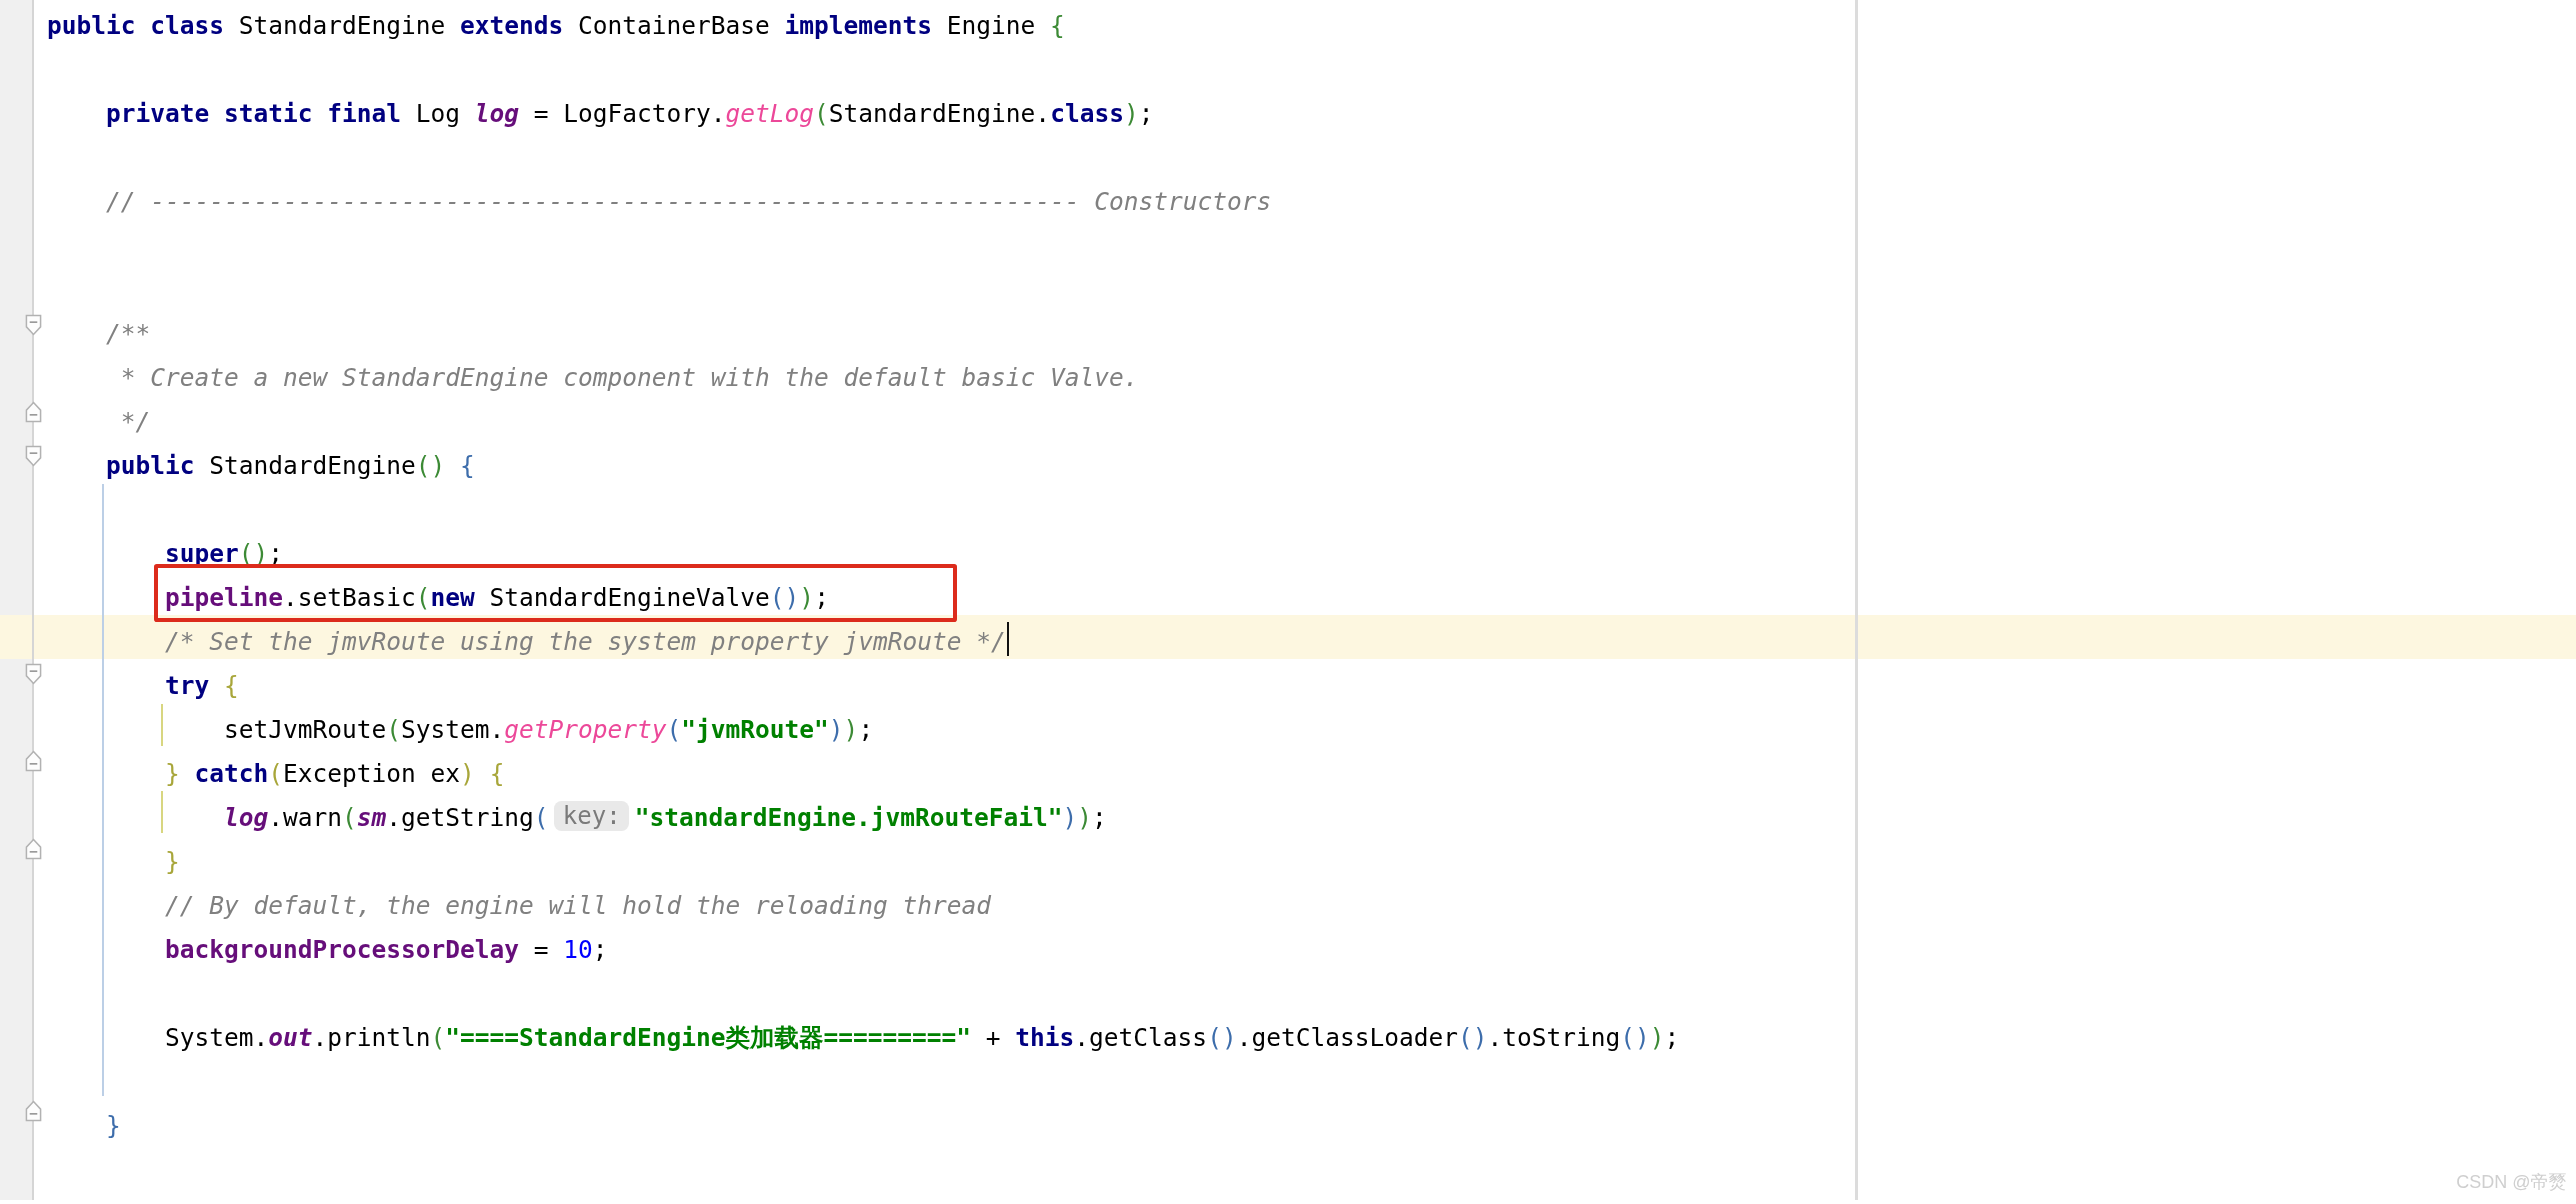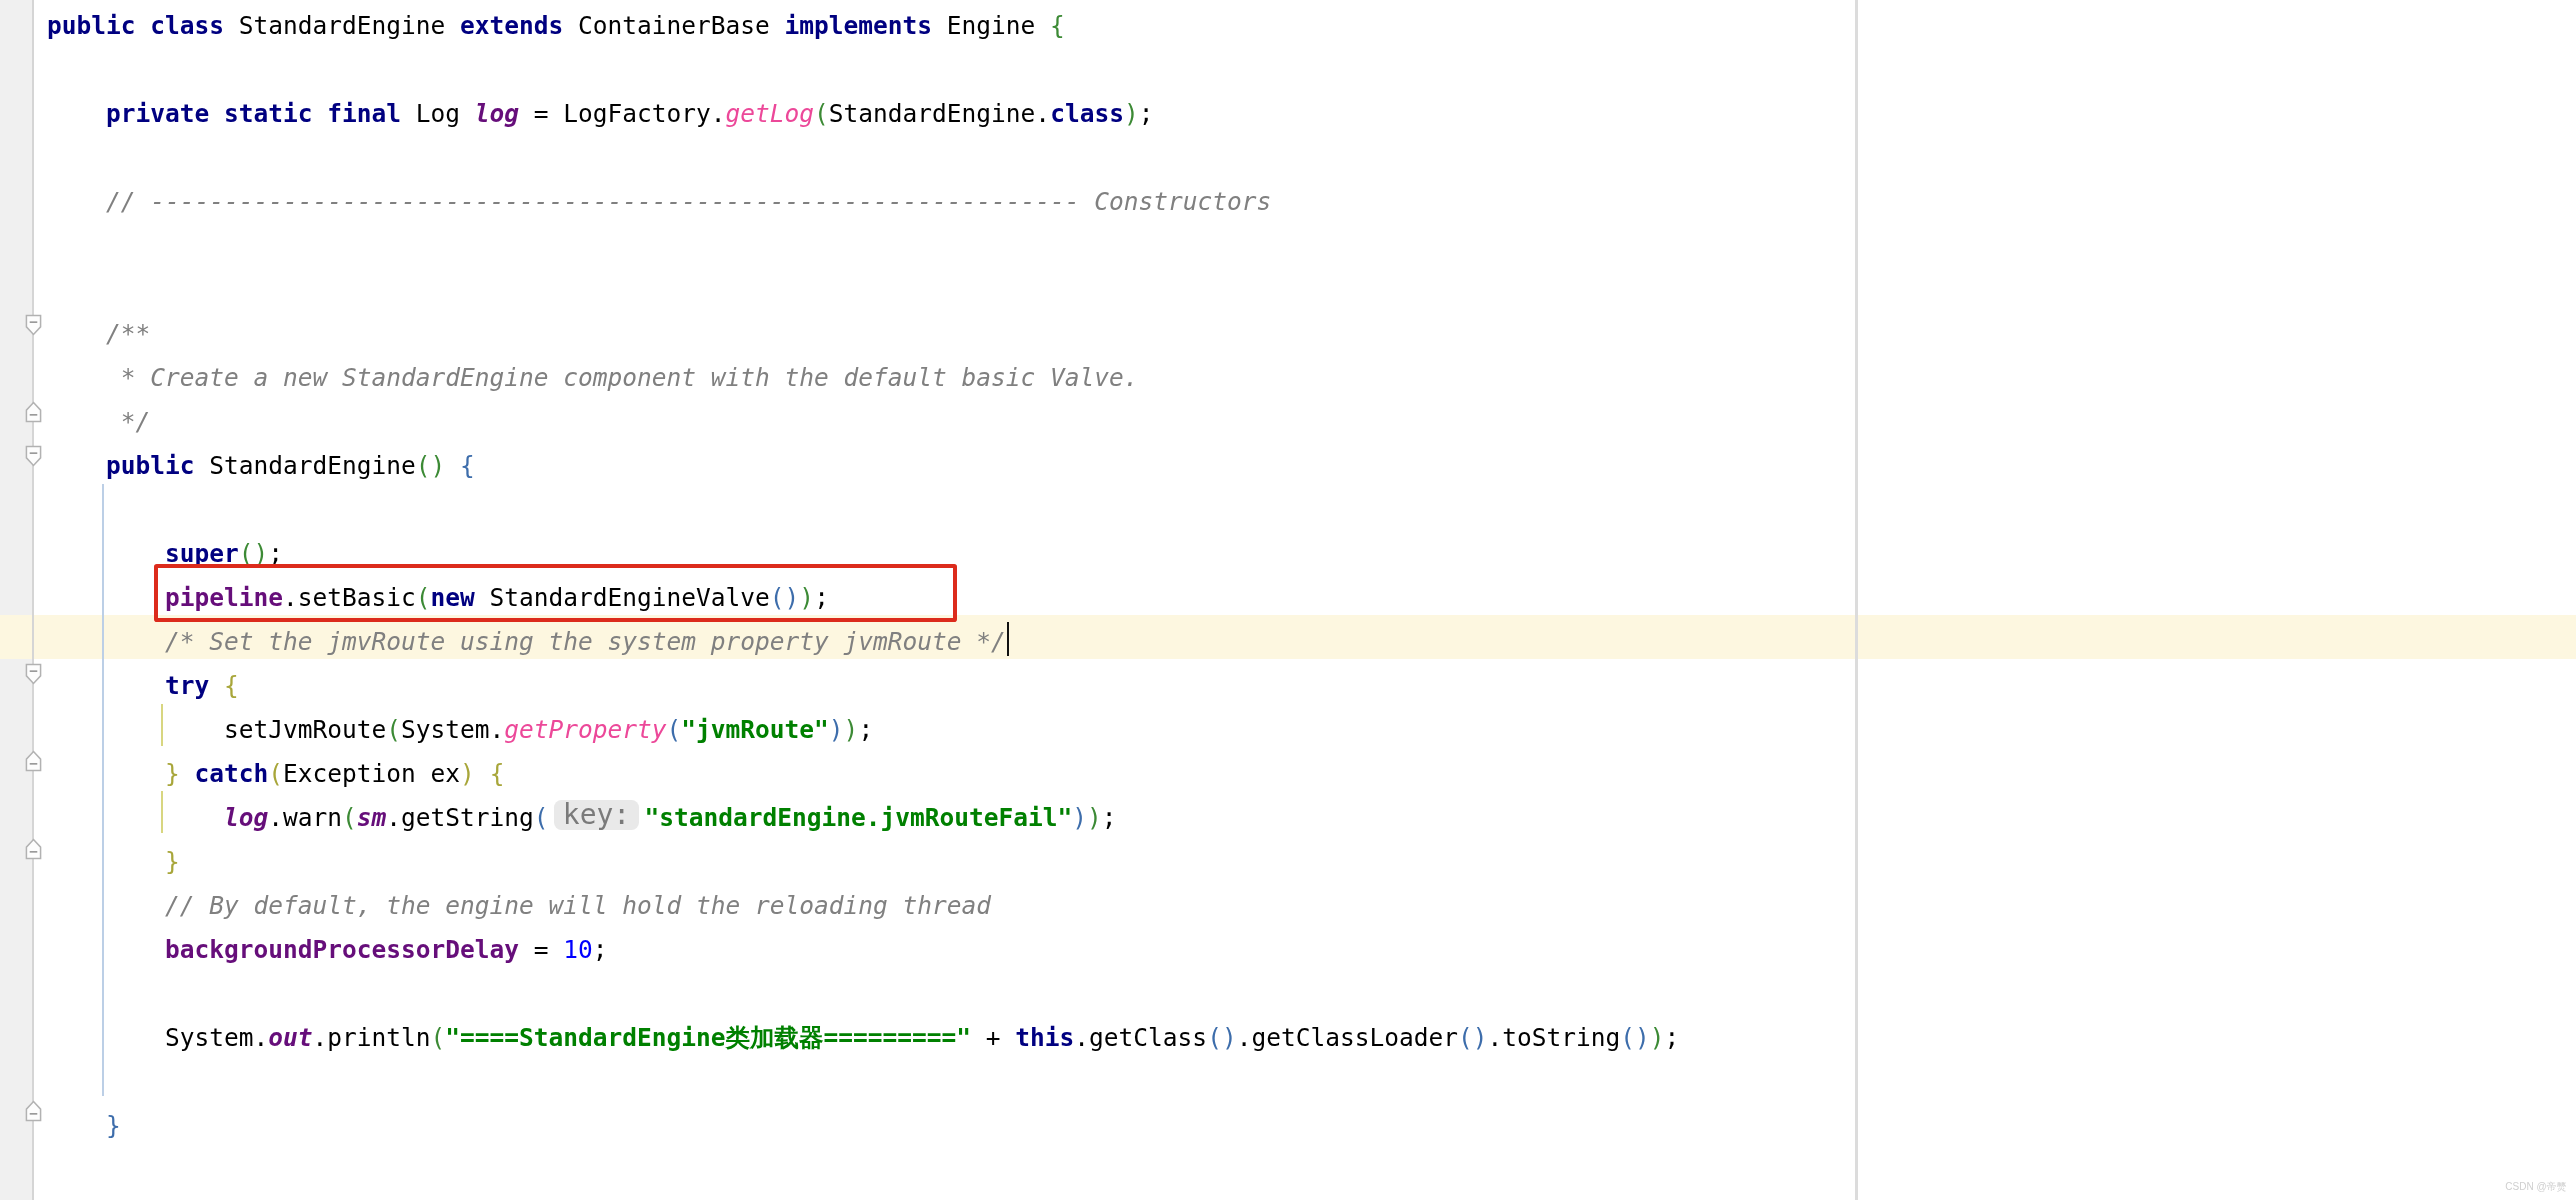--- a/index.html
+++ b/index.html
@@ -83,21 +83,21 @@
   .tok-fd { color: var(--field, #660e7a); font-weight: bold; text-align: right; }
   .tok-sf { color: var(--field, #660e7a); font-weight: bold; font-style: italic; }
   .tok-stm { color: #ec4899; font-style: italic; }
   .tok-p1 { color: var(--paren-level1, #3c8a35); }
   .tok-p2 { color: var(--paren-level2, #3d6dab); }
   .tok-p3 { color: var(--brace-level3, #a8a63a); }
   .tok-hint {
     display: inline-block;
     background: var(--hint-bg, #e9e9e9);
     color: var(--hint-text, #7a7a7a);
-    font-size: 28px;
+    font-size: 24px;
     line-height: 28px;
     border-radius: 7.5px;
     padding: 0.9px 8.5px;
     margin: 0 5.7px;
     vertical-align: 1.9px;
     font-style: normal;
     font-weight: normal;
   }
 
   
@@ -120,21 +120,21 @@
     border-radius: 2.8px;
     z-index: 5;
   }
 
   
   #watermark {
     position: absolute;
     right: 9.4px;
     bottom: 5.7px;
     font-family: "Liberation Sans", sans-serif;
-    font-size: 10px;
+    font-size: 18px;
     color: var(--watermark-text, #cfcfcf);
     z-index: 4;
     margin-left: 24px;
   }
 </style>
 </head>
 <body>
 
 <div id="screen">
   <div id="gutter"></div>

